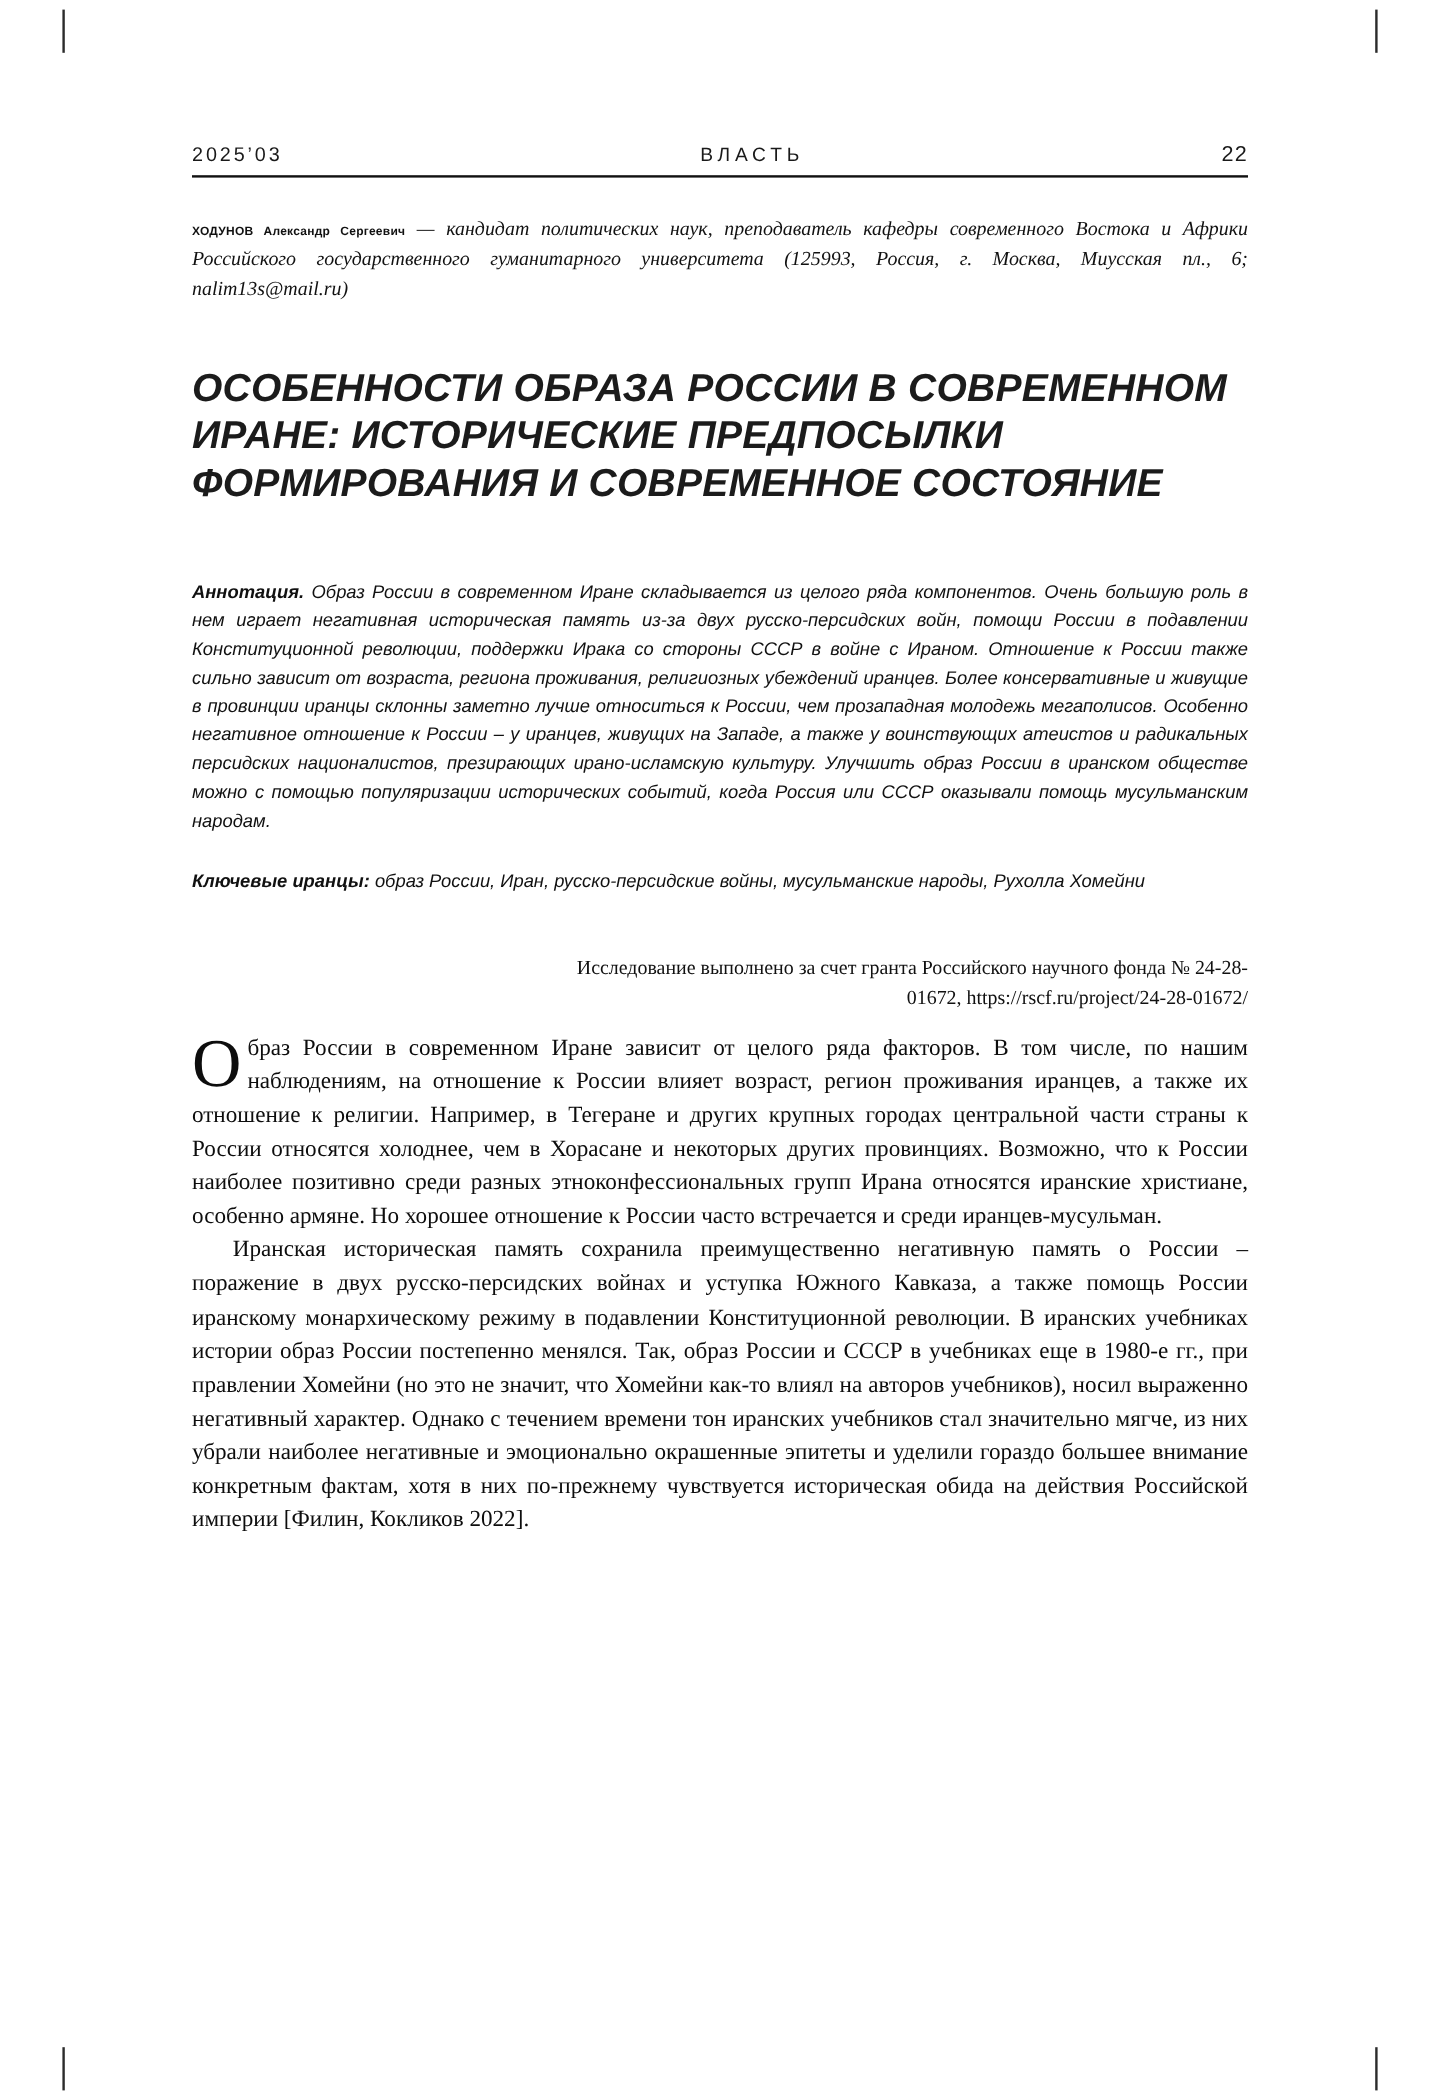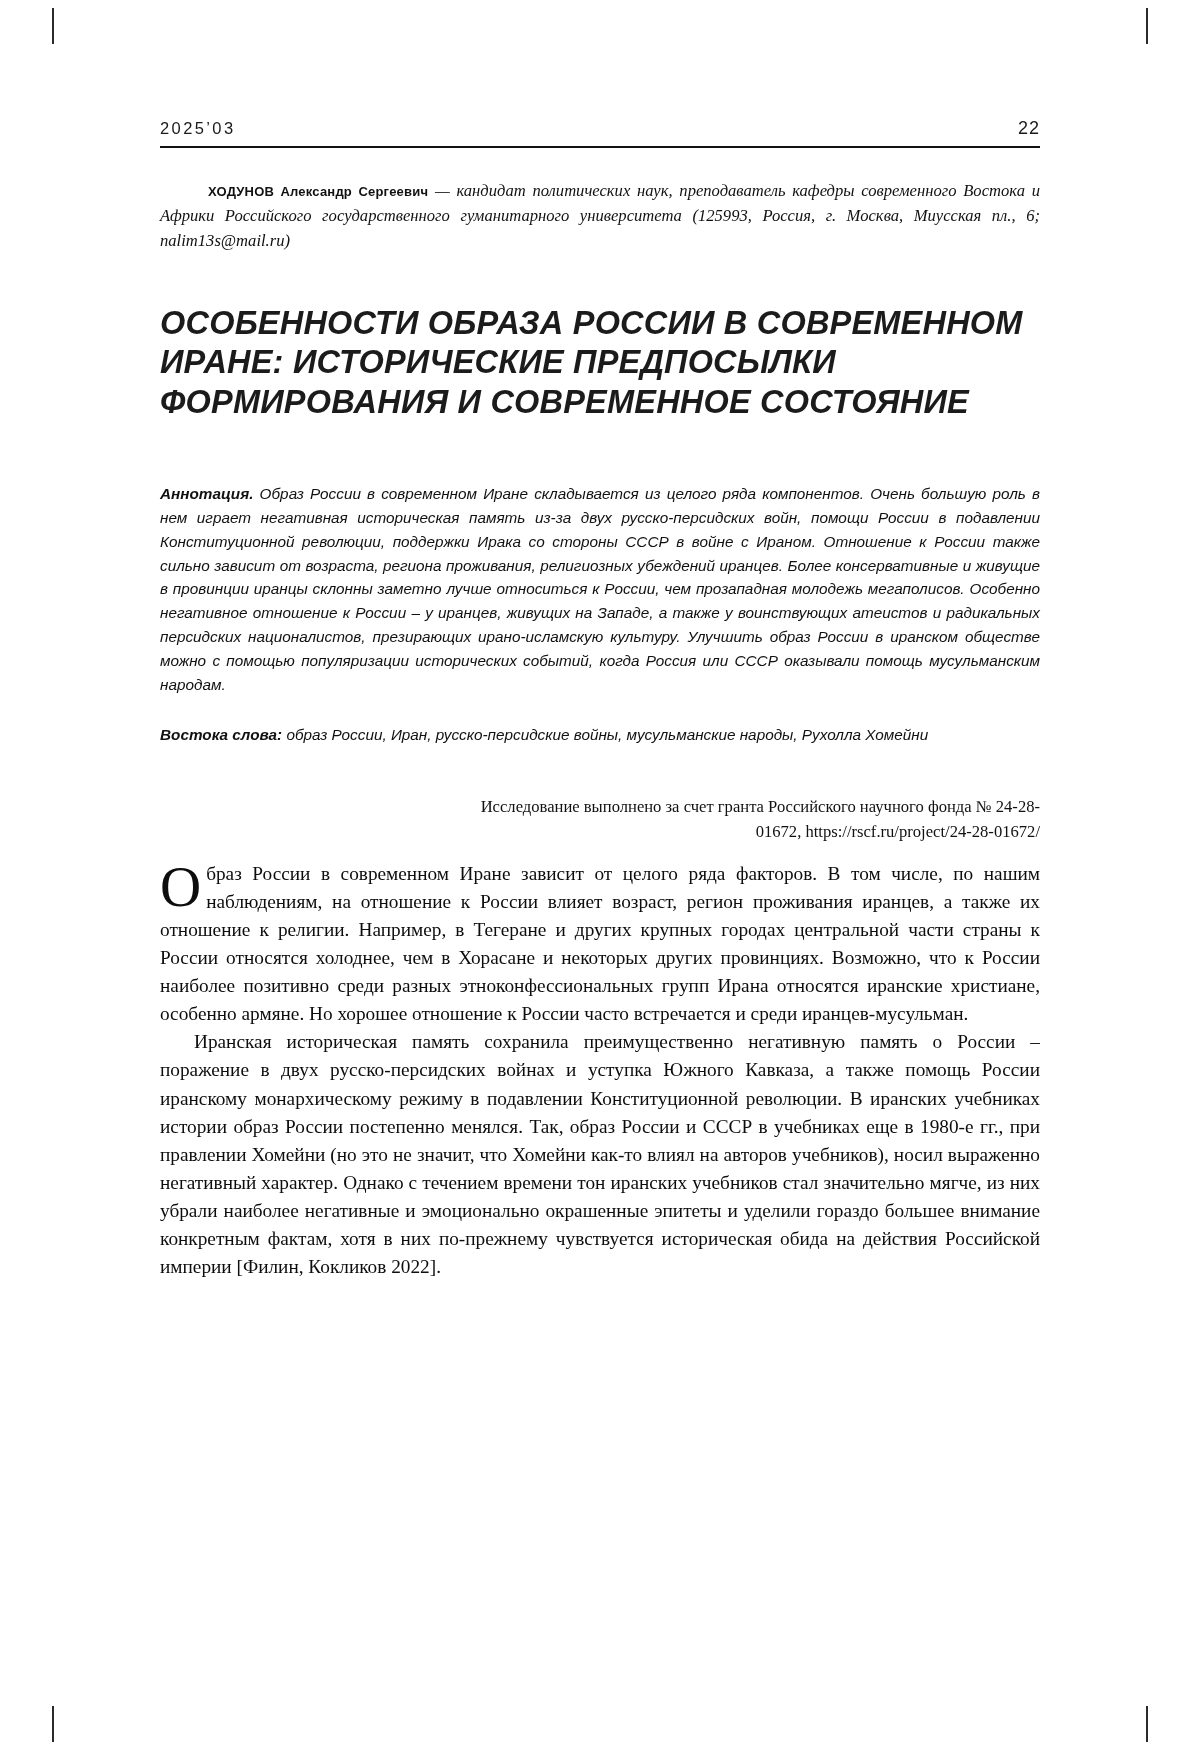--- a/index.html
+++ b/index.html
@@ -76,23 +76,22 @@
     font-family: "Liberation Serif", serif;
     font-size: 16.6px;
     line-height: 1.52;
     font-style: italic;
     text-align: justify;
   }
   .author-name {
     font-family: "Liberation Sans", sans-serif;
     font-style: normal;
     font-weight: 700;
-    font-size: 13px;
+    font-size: 10px;
     letter-spacing: 0.2px;
-    margin-left: 48px;
   }
 
   
   .title {
     position: absolute;
     top: 282px;
     left: 0;
     width: 880px;
     font-family: "Liberation Sans", sans-serif;
     font-weight: 700;
@@ -176,36 +175,37 @@
 
 <div class="crop-mark cm-tl"></div>
 <div class="crop-mark cm-tr"></div>
 <div class="crop-mark cm-bl"></div>
 <div class="crop-mark cm-br"></div>
 
 <div class="page">
 
   <div class="runhead">
     <span class="left">2025’03</span>
+    <span class="center">ВЛАСТЬ</span>
     <span class="right">22</span>
   </div>
   <div class="rule"></div>
 
   <div class="author-block">
     <span class="author-name">ХОДУНОВ Александр Сергеевич</span><span> — кандидат политических наук, преподаватель кафедры современного Востока и Африки Российского государственного гуманитарного университета (125993, Россия, г. Москва, Миусская пл., 6; nalim13s@mail.ru)</span>
   </div>
 
   <h1 class="title">ОСОБЕННОСТИ ОБРАЗА РОССИИ В СОВРЕМЕННОМ ИРАНЕ: ИСТОРИЧЕСКИЕ ПРЕДПОСЫЛКИ ФОРМИРОВАНИЯ И СОВРЕМЕННОЕ СОСТОЯНИЕ</h1>
 
   <div class="abstract">
     <b>Аннотация.</b><span> Образ России в современном Иране складывается из целого ряда компонентов. Очень большую роль в нем играет негативная историческая память из-за двух русско-персидских войн, помощи России в подавлении Конституционной революции, поддержки Ирака со стороны СССР в войне с Ираном. Отношение к России также сильно зависит от возраста, региона проживания, религиозных убеждений иранцев. Более консервативные и живущие в провинции иранцы склонны заметно лучше относиться к России, чем прозападная молодежь мегаполисов. Особенно негативное отношение к России – у иранцев, живущих на Западе, а также у воинствующих атеистов и радикальных персидских националистов, презирающих ирано-исламскую культуру. Улучшить образ России в иранском обществе можно с помощью популяризации исторических событий, когда Россия или СССР оказывали помощь мусульманским народам.</span>
   </div>
 
   <div class="keywords">
-    <b>Востока слова:</b><span> образ России, Иран, русско-персидские войны, мусульманские народы, Рухолла Хомейни</span>
+    <b>Ключевые иранцы:</b><span> образ России, Иран, русско-персидские войны, мусульманские народы, Рухолла Хомейни</span>
   </div>
 
   <div class="grant">Исследование выполнено за счет гранта Российского научного фонда № 24-28-01672, https://rscf.ru/project/24-28-01672/</div>
 
   <div class="body-text">
     <p class="first"><span class="dropcap">О</span><span>браз России в современном Иране зависит от целого ряда факторов. В том числе, по нашим наблюдениям, на отношение к России влияет возраст, регион проживания иранцев, а также их отношение к религии. Например, в Тегеране и других крупных городах центральной части страны к России относятся холоднее, чем в Хорасане и некоторых других провинциях. Возможно, что к России наиболее позитивно среди разных этноконфессиональных групп Ирана относятся иранские христиане, особенно армяне. Но хорошее отношение к России часто встречается и среди иранцев-мусульман.</span></p>
     <p>Иранская историческая память сохранила преимущественно негативную память о России – поражение в двух русско-персидских войнах и уступка Южного Кавказа, а также помощь России иранскому монархическому режиму в подавлении Конституционной революции. В иранских учебниках истории образ России постепенно менялся. Так, образ России и СССР в учебниках еще в 1980-е гг., при правлении Хомейни (но это не значит, что Хомейни как-то влиял на авторов учебников), носил выраженно негативный характер. Однако с течением времени тон иранских учебников стал значительно мягче, из них убрали наиболее негативные и эмоционально окрашенные эпитеты и уделили гораздо большее внимание конкретным фактам, хотя в них по-прежнему чувствуется историческая обида на действия Российской империи [Филин, Кокликов 2022].</p>
   </div>
 
 </div>

